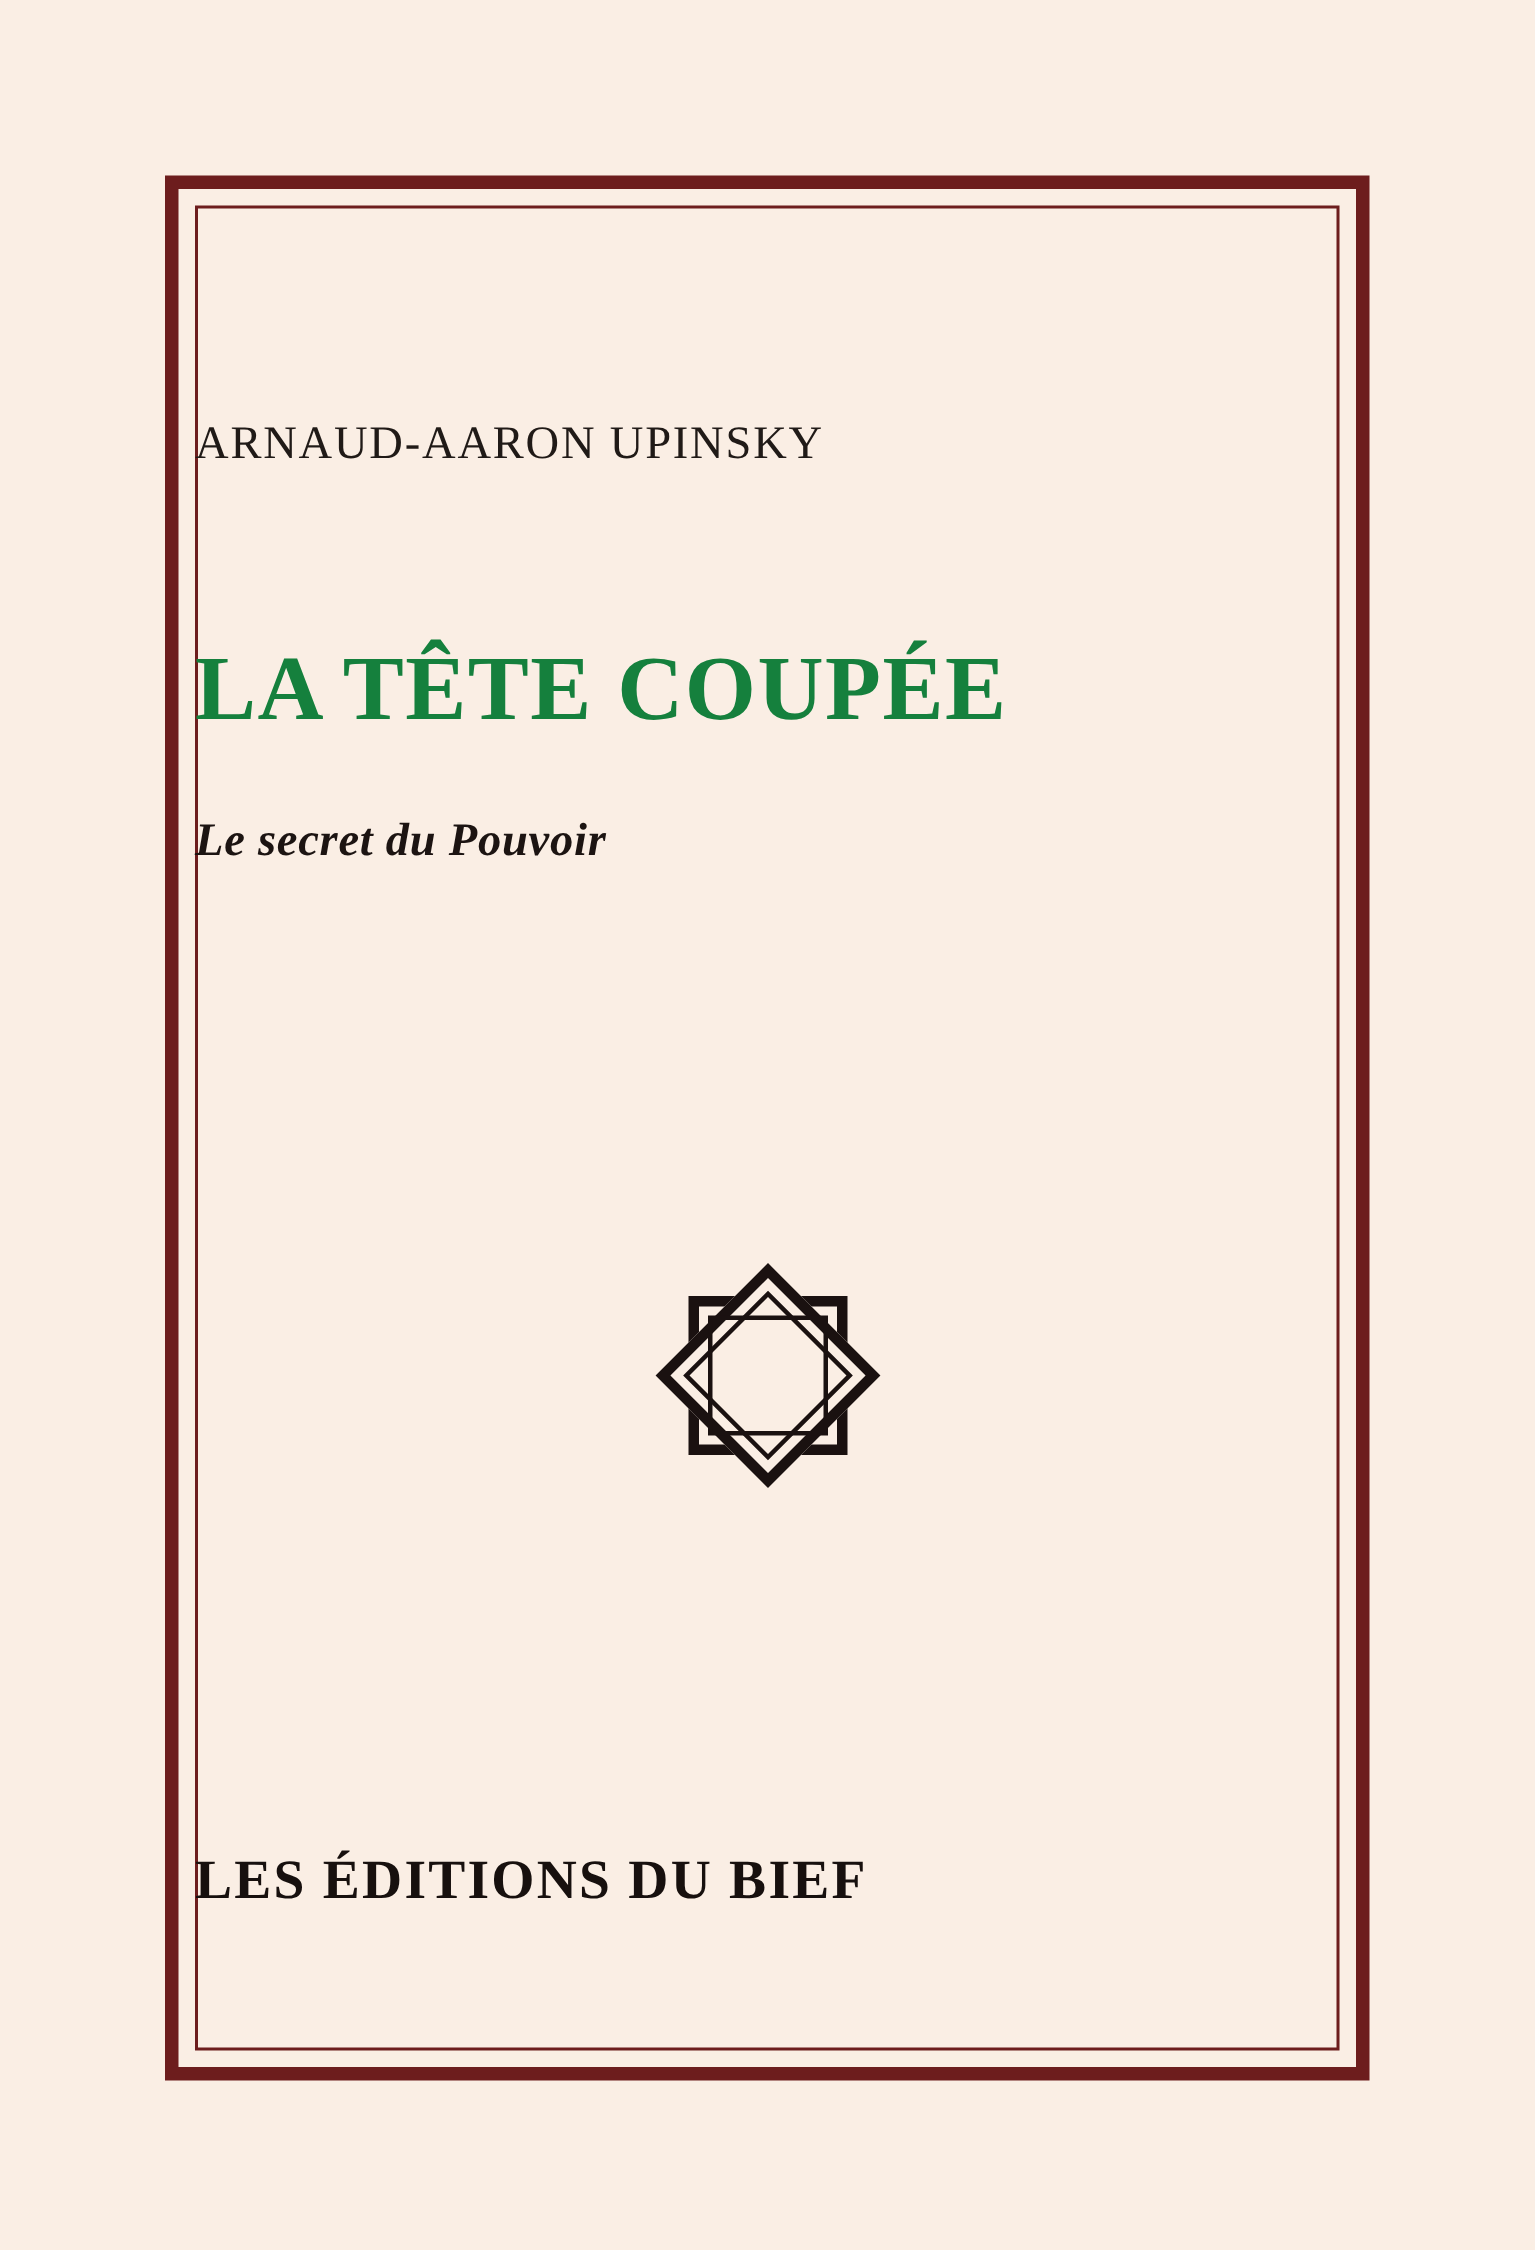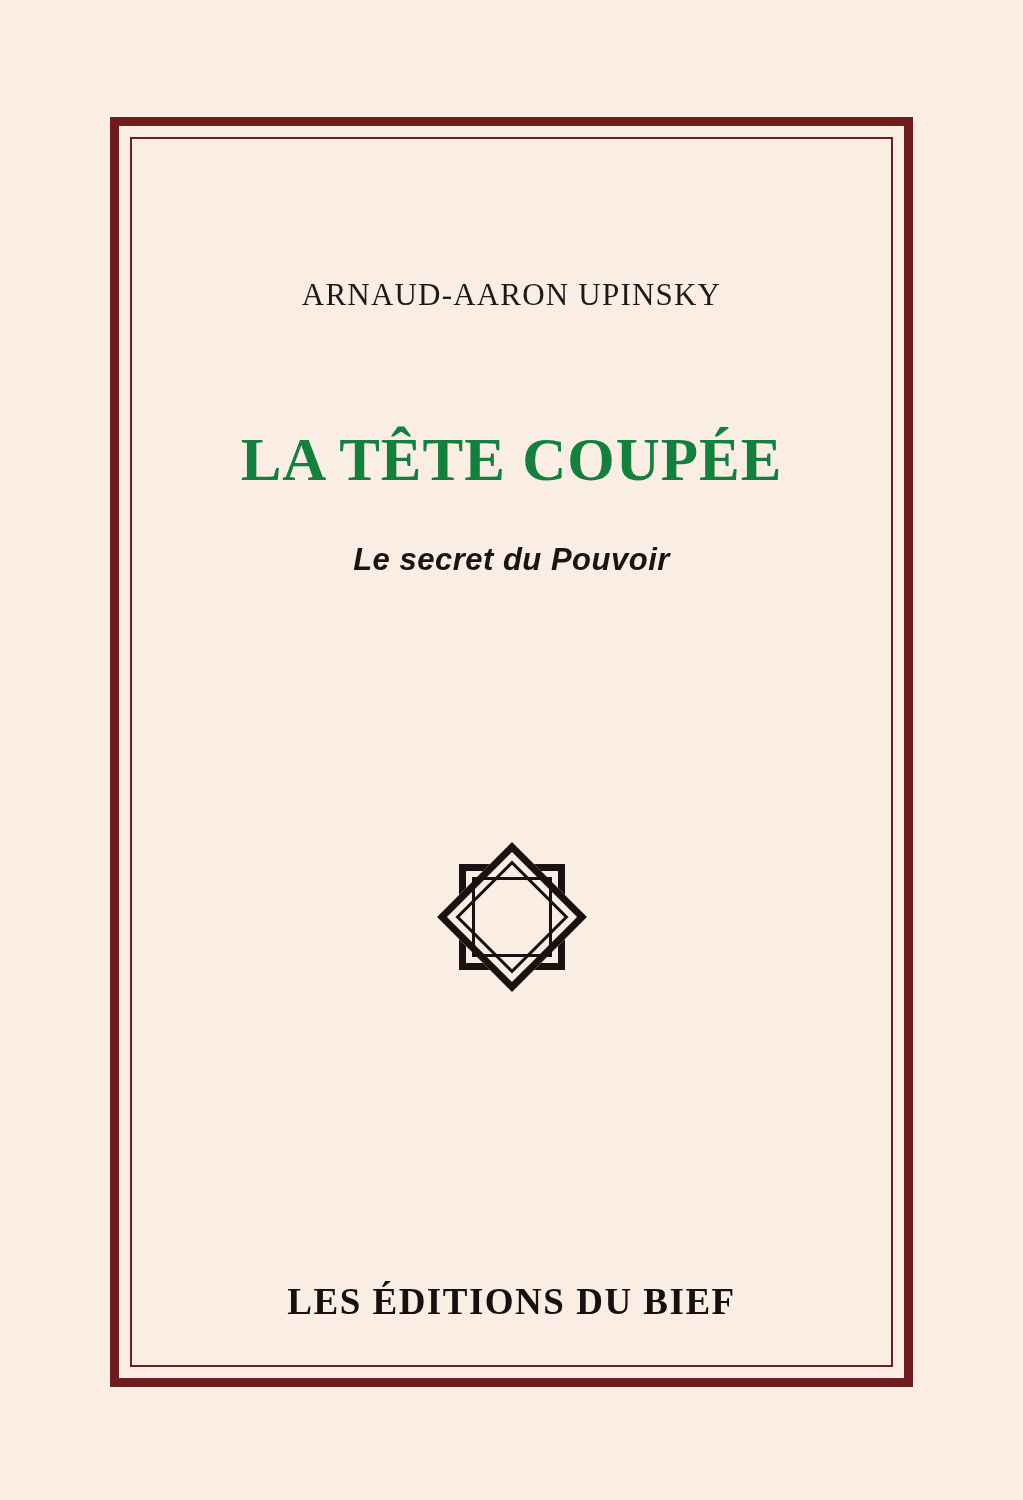--- a/index.html
+++ b/index.html
@@ -44,21 +44,21 @@
     box-sizing: border-box;
   }
 
   .content {
     position: absolute;
     left: 130px;
     top: 137px;
     width: 763px;
     height: 1164px;
     box-sizing: border-box;
-    text-align: center;
+    text-align: left;
   }
 
   .author {
     position: absolute;
     left: 0;
     right: 0;
     top: 140px;
     font-family: "Liberation Serif", serif;
     font-size: 31px;
     letter-spacing: 1.2px;
@@ -76,21 +76,21 @@
     letter-spacing: 1px;
     color: #15803d;
     white-space: nowrap;
   }
 
   .subtitle {
     position: absolute;
     left: 0;
     right: 0;
     top: 405px;
-    font-family: Liberation Sans, sans-serif;
+    font-family: Liberation Serif, serif;
     font-style: italic;
     font-weight: bold;
     font-size: 31px;
     letter-spacing: 0.5px;
     color: #1c1412;
   }
 
   
   .ornament {
     position: absolute;
@@ -150,21 +150,20 @@
   .publisher {
     position: absolute;
     left: 0;
     right: 0;
     top: 1095px;
     font-family: "Liberation Serif", serif;
     font-size: 37px;
     font-weight: bold;
     letter-spacing: 1.5px;
     color: #17100e;
-    margin-top: 48px;
   }
 </style>
 </head>
 <body>
 
 <div class="cover">
 
   <div class="frame-outer"></div>
   <div class="frame-inner"></div>
 

